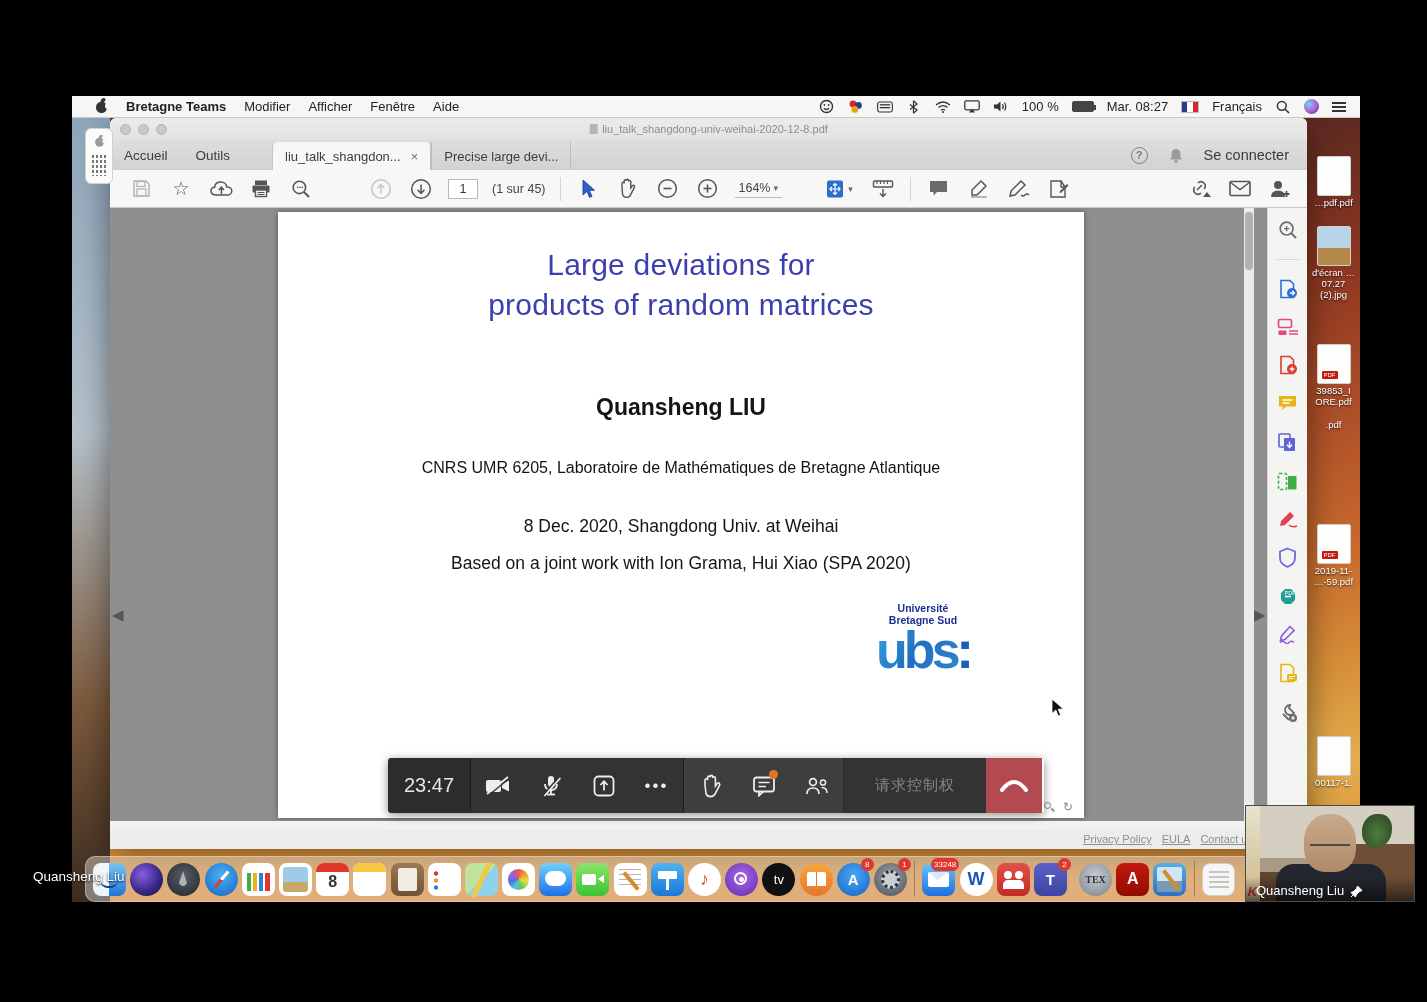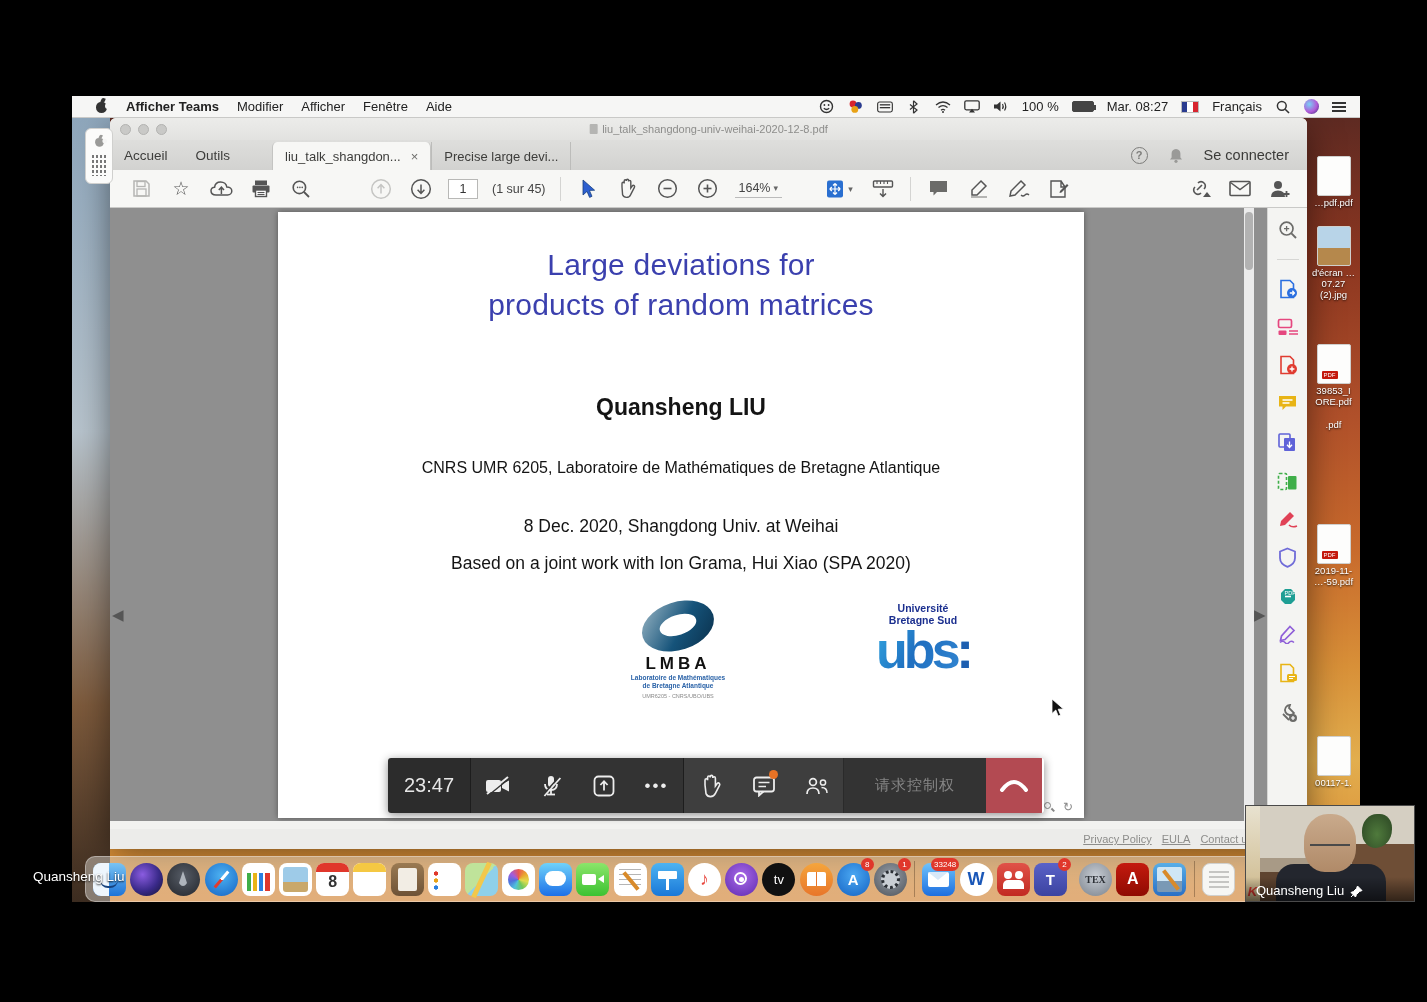--- a/index.html
+++ b/index.html
@@ -252,21 +252,21 @@
   <div id="wallpaper"></div>
   <div id="left-sliver"></div>
 
   <div id="menubar">
     <div class="mleft">
       <span class="apple-logo">
           <i class="body"></i>
           <i class="bite"></i>
           <i class="leaf"></i>
         </span>
-      <span class="appname">Afficher Teams</span>
+      <span class="appname">Bretagne Teams</span>
       <span>Modifier</span>
       <span>Afficher</span>
       <span>Fenêtre</span>
       <span>Aide</span>
     </div>
     <div class="mright">
       <span class="statusicon">
         <svg width="15" height="15" viewBox="0 0 15 15">
             <circle cx="7.5" cy="7.5" r="6" fill="none" stroke="#333" stroke-width="1.4"></circle>
             <circle cx="5.4" cy="6" r="0.9" fill="#333"></circle>
@@ -547,29 +547,20 @@
 
     <div id="content">
       <div id="pdf-page">
         <div class="slide-title" style="top:76px">products of random matrices</div>
         <div class="slide-title" style="top:36px">Large deviations for</div>
         <div class="slide-line" style="top:182px; font-size:23px; font-weight:bold;">Quansheng LIU</div>
         <div class="slide-line" style="top:247px; font-size:16px;">CNRS UMR 6205, Laboratoire de Mathématiques de Bretagne Atlantique</div>
         <div class="slide-line" style="top:304px; font-size:17.5px;">8 Dec. 2020, Shangdong Univ. at Weihai</div>
         <div class="slide-line" style="top:341px; font-size:17.5px;">Based on a joint work with Ion Grama, Hui Xiao (SPA 2020)</div>
 
-        <div id="lmba">
-          <div class="lmba-ring">
-              <i class="o1"></i>
-              <i class="o2"></i>
-            </div>
-          <div class="lmba-acr">LMBA</div>
-          <div class="lmba-s1"><span>Laboratoire de Mathématiques</span><br><span>de Bretagne Atlantique</span></div>
-          <div class="lmba-s2">UMR6205 - CNRS/UBO/UBS</div>
-        </div>
 
         <div id="ubs">
           <div class="ubs-top"><span>Université</span><br><span>Bretagne Sud</span></div>
           <div class="ubs-mark"><span>ubs</span><span class="ubs-colon">:</span></div>
         </div>
 
         <div id="cursor">
           <svg width="14" height="20" viewBox="0 0 14 20">
               <path d="M1 1 L1 15.5 L4.8 12 L7.2 18 L9.6 17 L7.2 11.2 L12.4 11 Z" fill="#111" stroke="#fff" stroke-width="0.8"></path>
             </svg>

